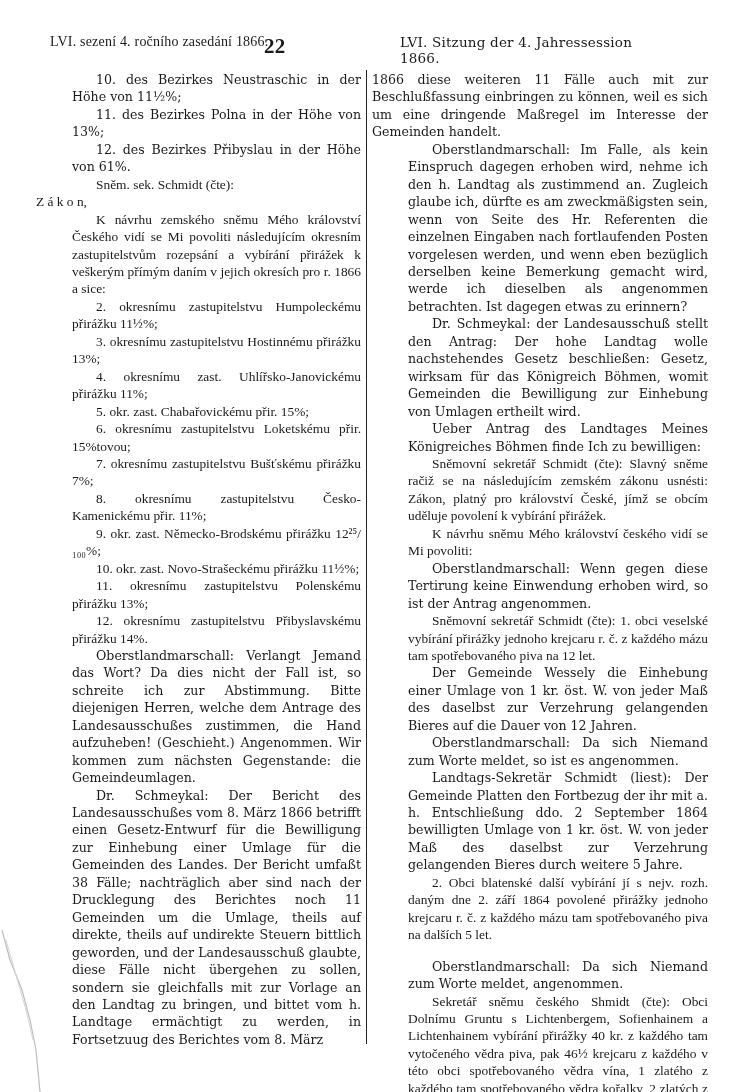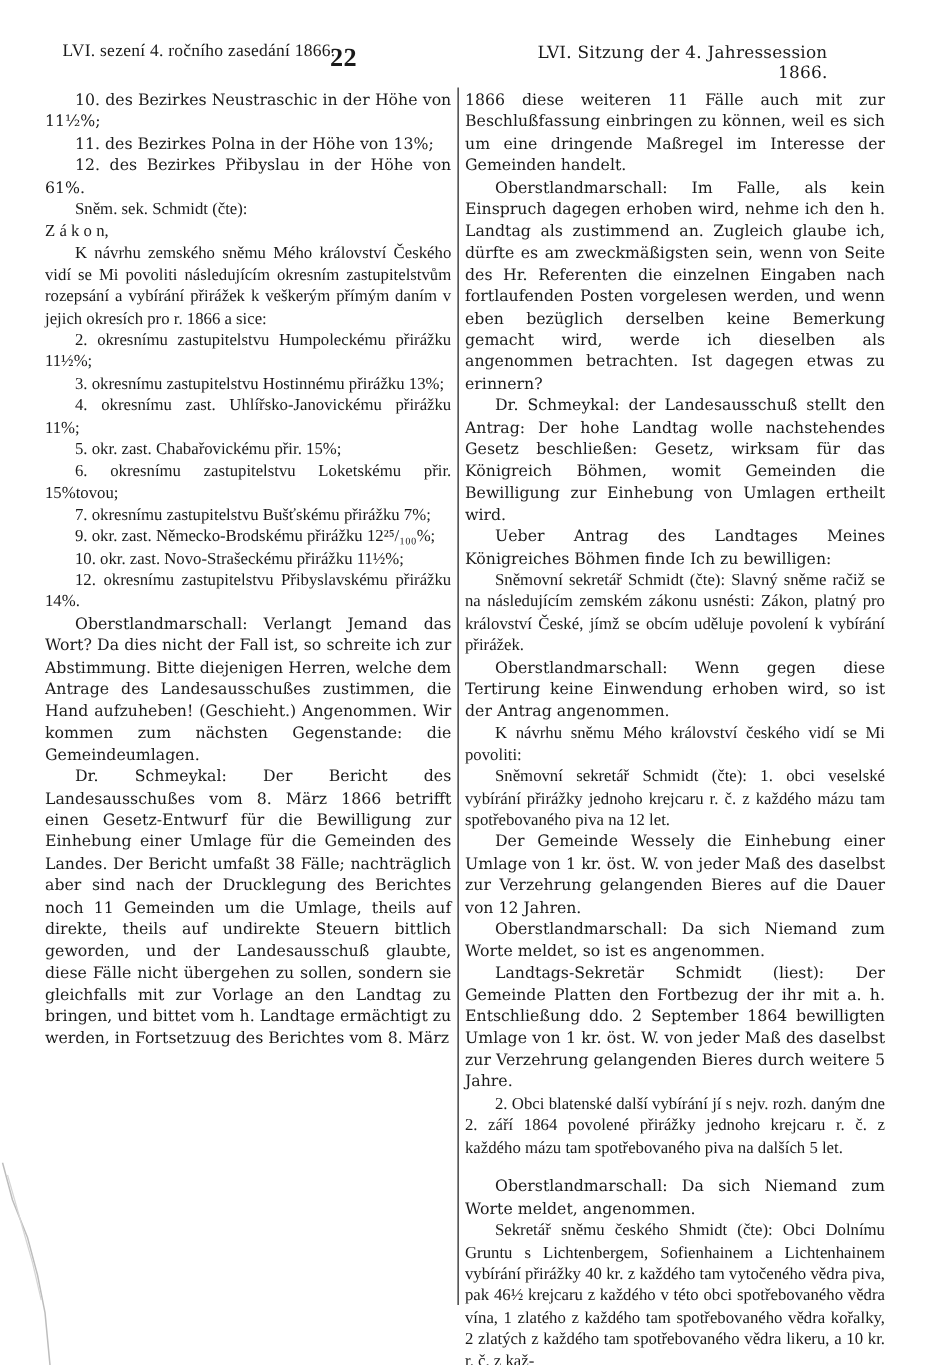--- a/index.html
+++ b/index.html
@@ -18,66 +18,68 @@
     .col {
       position: absolute; top: 71px;
       font-size: 13.4px; line-height: 17.45px; text-align: justify;
     }
     .col-left { left: 36px; width: 325px; font-family: "Liberation Serif", serif; }
     .col-right { left: 372px; width: 336px; font-family: "Liberation Serif", serif; }
     .rule {
       position: absolute; left: 366px; top: 70px; width: 1px; height: 974px; background: #222;
     }
     .p { margin: 0; }
-    .ind { text-indent: 24px; }
+    .ind { text-indent: 24px; margin-left: 36px; }
     .center { text-align: left; text-indent: 0; }
     .frak { font-family: "DejaVu Serif", serif; font-size: 12.6px; }
     .gap { height: 14px; }
     .edge {
       position: absolute; left: 0; top: 930px; width: 60px; height: 162px;
     }
   </style>
 </head>
 <body>
 
 <div class="page">
   <div class="header">
     <span class="hdr-left">LVI. sezení 4. ročního zasedání 1866.</span>
     <span class="hdr-num">22</span>
-    <span class="hdr-right" style="left:400px;text-align:right;">LVI. Sitzung der 4. Jahressession 1866.</span>
+    <span class="hdr-right" style="left:400px;">LVI. Sitzung der 4. Jahressession 1866.</span>
   </div>
 
   <div class="col col-left" id="col-left">
       <p class="p frak ind">10. des Bezirkes Neustraschic in der Höhe von 11½%;</p>
       <p class="p frak ind">11. des Bezirkes Polna in der Höhe von 13%;</p>
       <p class="p frak ind">12. des Bezirkes Přibyslau in der Höhe von 61%.</p>
       <p class="p ind">Sněm. sek. Schmidt (čte):</p>
       <p class="p center">Z á k o n,</p>
       <p class="p ind">K návrhu zemského sněmu Mého království Českého vidí se Mi povoliti následujícím okresním zastupitelstvům rozepsání a vybírání přirážek k veškerým přímým daním v jejich okresích pro r. 1866 a sice:</p>
       <p class="p ind">2. okresnímu zastupitelstvu Humpoleckému přirážku 11½%;</p>
       <p class="p ind">3. okresnímu zastupitelstvu Hostinnému přirážku 13%;</p>
       <p class="p ind">4. okresnímu zast. Uhlířsko-Janovickému přirážku 11%;</p>
       <p class="p ind">5. okr. zast. Chabařovickému přir. 15%;</p>
       <p class="p ind">6. okresnímu zastupitelstvu Loketskému přir. 15%tovou;</p>
       <p class="p ind">7. okresnímu zastupitelstvu Bušťskému přirážku 7%;</p>
+      <p class="p ind">8. okresnímu zastupitelstvu Česko-Kamenickému přir. 11%;</p>
       <p class="p ind">9. okr. zast. Německo-Brodskému přirážku 12²⁵/₁₀₀%;</p>
       <p class="p ind">10. okr. zast. Novo-Strašeckému přirážku 11½%;</p>
+      <p class="p ind">11. okresnímu zastupitelstvu Polenskému přirážku 13%;</p>
       <p class="p ind">12. okresnímu zastupitelstvu Přibyslavskému přirážku 14%.</p>
       <p class="p frak ind">Oberstlandmarschall: Verlangt Jemand das Wort? Da dies nicht der Fall ist, so schreite ich zur Abstimmung. Bitte diejenigen Herren, welche dem Antrage des Landesausschußes zustimmen, die Hand aufzuheben! (Geschieht.) Angenommen. Wir kommen zum nächsten Gegenstande: die Gemeindeumlagen.</p>
       <p class="p frak ind">Dr. Schmeykal: Der Bericht des Landesausschußes vom 8. März 1866 betrifft einen Gesetz-Entwurf für die Bewilligung zur Einhebung einer Umlage für die Gemeinden des Landes. Der Bericht umfaßt 38 Fälle; nachträglich aber sind nach der Drucklegung des Berichtes noch 11 Gemeinden um die Umlage, theils auf direkte, theils auf undirekte Steuern bittlich geworden, und der Landesausschuß glaubte, diese Fälle nicht übergehen zu sollen, sondern sie gleichfalls mit zur Vorlage an den Landtag zu bringen, und bittet vom h. Landtage ermächtigt zu werden, in Fortsetzuug des Berichtes vom 8. März</p>
     </div>
   <div class="rule"></div>
   <div class="col col-right" id="col-right">
       <p class="p frak">1866 diese weiteren 11 Fälle auch mit zur Beschlußfassung einbringen zu können, weil es sich um eine dringende Maßregel im Interesse der Gemeinden handelt.</p>
       <p class="p frak ind">Oberstlandmarschall: Im Falle, als kein Einspruch dagegen erhoben wird, nehme ich den h. Landtag als zustimmend an. Zugleich glaube ich, dürfte es am zweckmäßigsten sein, wenn von Seite des Hr. Referenten die einzelnen Eingaben nach fortlaufenden Posten vorgelesen werden, und wenn eben bezüglich derselben keine Bemerkung gemacht wird, werde ich dieselben als angenommen betrachten. Ist dagegen etwas zu erinnern?</p>
       <p class="p frak ind">Dr. Schmeykal: der Landesausschuß stellt den Antrag: Der hohe Landtag wolle nachstehendes Gesetz beschließen: Gesetz, wirksam für das Königreich Böhmen, womit Gemeinden die Bewilligung zur Einhebung von Umlagen ertheilt wird.</p>
       <p class="p frak ind">Ueber Antrag des Landtages Meines Königreiches Böhmen finde Ich zu bewilligen:</p>
       <p class="p ind">Sněmovní sekretář Schmidt (čte): Slavný sněme račiž se na následujícím zemském zákonu usnésti: Zákon, platný pro království České, jímž se obcím uděluje povolení k vybírání přirážek.</p>
+      <p class="p ind">K návrhu sněmu Mého království českého vidí se Mi povoliti:</p>
       <p class="p frak ind">Oberstlandmarschall: Wenn gegen diese Tertirung keine Einwendung erhoben wird, so ist der Antrag angenommen.</p>
-      <p class="p ind">K návrhu sněmu Mého království českého vidí se Mi povoliti:</p>
       <p class="p ind">Sněmovní sekretář Schmidt (čte): 1. obci veselské vybírání přirážky jednoho krejcaru r. č. z každého mázu tam spotřebovaného piva na 12 let.</p>
       <p class="p frak ind">Der Gemeinde Wessely die Einhebung einer Umlage von 1 kr. öst. W. von jeder Maß des daselbst zur Verzehrung gelangenden Bieres auf die Dauer von 12 Jahren.</p>
       <p class="p frak ind">Oberstlandmarschall: Da sich Niemand zum Worte meldet, so ist es angenommen.</p>
       <p class="p frak ind">Landtags-Sekretär Schmidt (liest): Der Gemeinde Platten den Fortbezug der ihr mit a. h. Entschließung ddo. 2 September 1864 bewilligten Umlage von 1 kr. öst. W. von jeder Maß des daselbst zur Verzehrung gelangenden Bieres durch weitere 5 Jahre.</p>
       <p class="p ind">2. Obci blatenské další vybírání jí s nejv. rozh. daným dne 2. září 1864 povolené přirážky jednoho krejcaru r. č. z každého mázu tam spotřebovaného piva na dalších 5 let.</p>
       <p class="p gap"></p>
       <p class="p frak ind">Oberstlandmarschall: Da sich Niemand zum Worte meldet, angenommen.</p>
       <p class="p ind">Sekretář sněmu českého Shmidt (čte): Obci Dolnímu Gruntu s Lichtenbergem, Sofienhainem a Lichtenhainem vybírání přirážky 40 kr. z každého tam vytočeného vědra piva, pak 46½ krejcaru z každého v této obci spotřebovaného vědra vína, 1 zlatého z každého tam spotřebovaného vědra kořalky, 2 zlatých z každého tam spotřebovaného vědra likeru, a 10 kr. r. č. z kaž-</p>
     </div>
 

